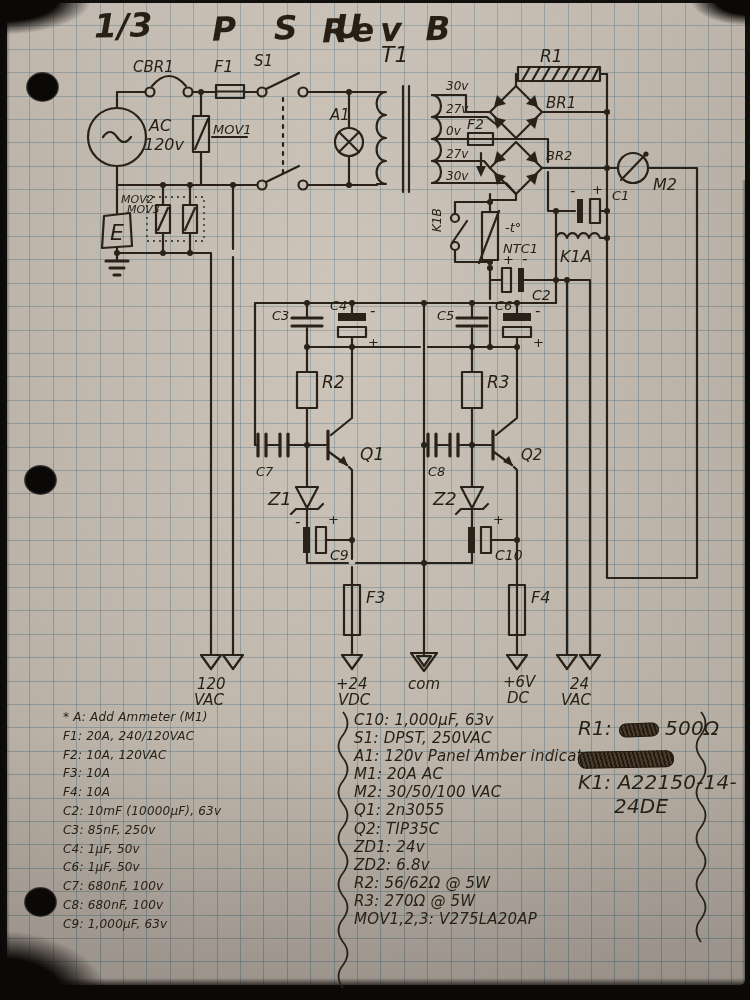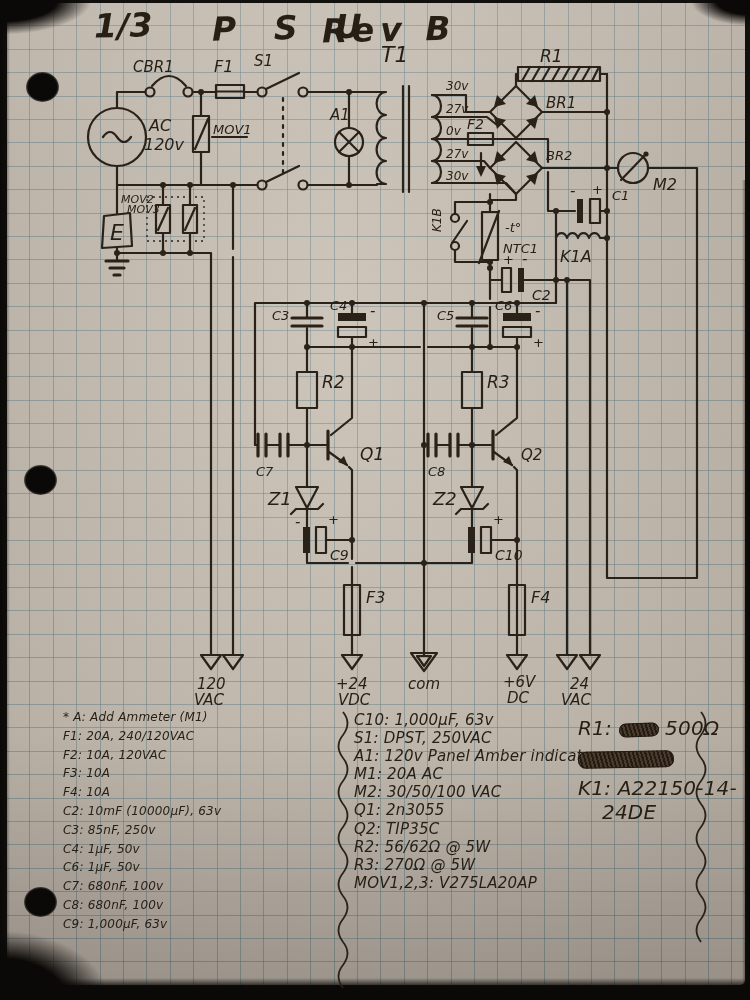--- a/index.html
+++ b/index.html
@@ -388,30 +388,32 @@
   </div>
 
   <div class="hand mlist" style="left:354px;top:711px">
     <div>C10: 1,000μF, 63v</div>
     <div>S1: DPST, 250VAC</div>
     <div>A1: 120v Panel Amber indicator</div>
     <div>M1: 20A AC</div>
     <div>M2: 30/50/100 VAC</div>
     <div>Q1: 2n3055</div>
     <div>Q2: TIP35C</div>
+    <div>ZD1: 24v</div>
+    <div>ZD2: 6.8v</div>
     <div>R2: 56/62Ω @ 5W</div>
     <div>R3: 270Ω @ 5W</div>
     <div>MOV1,2,3: V275LA20AP</div>
   </div>
 
   <div class="hand" style="left:578px;top:716px;font-size:20px">
     <div>
       <span>R1:</span>
       <span class="scribble" style="width:40px;height:14px;transform:rotate(-2deg)"></span>
       <span>500Ω</span>
     </div>
     <div style="margin-top:6px">
       <span class="scribble" style="width:96px;height:17px;transform:rotate(-1deg)"></span>
     </div>
-    <div style="margin-top:6px">K1: A22150-14-</div>
-    <div style="margin-left:24px">24DE</div>
+    <div style="margin-top:0">K1: A22150-14-</div>
+    <div style="margin-left:36px">24DE</div>
   </div>
 </div>
 
 </body></html>

